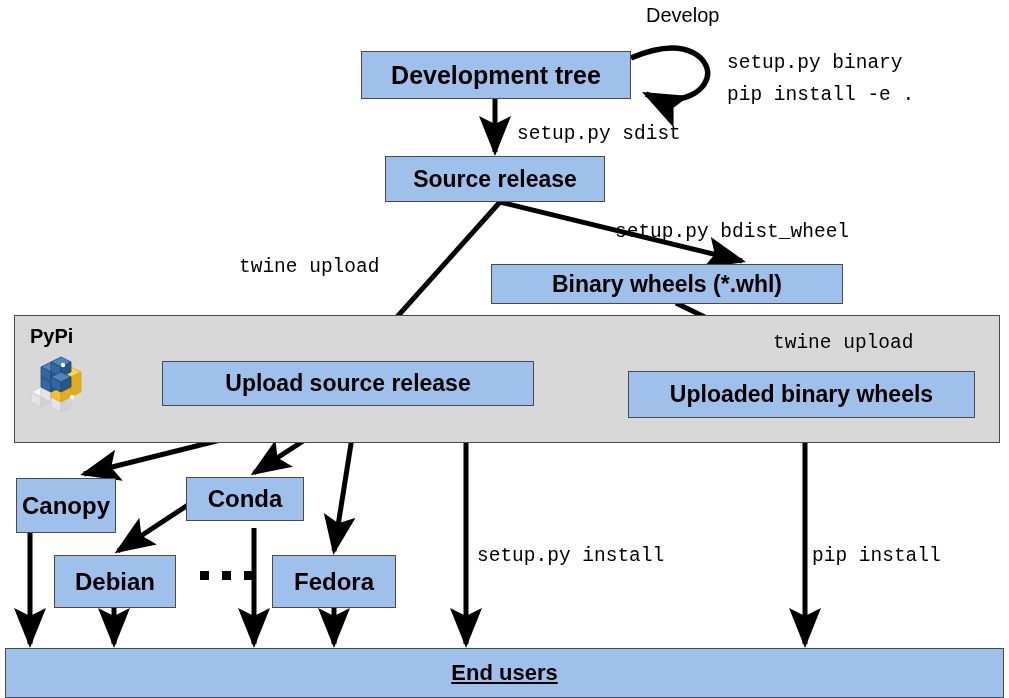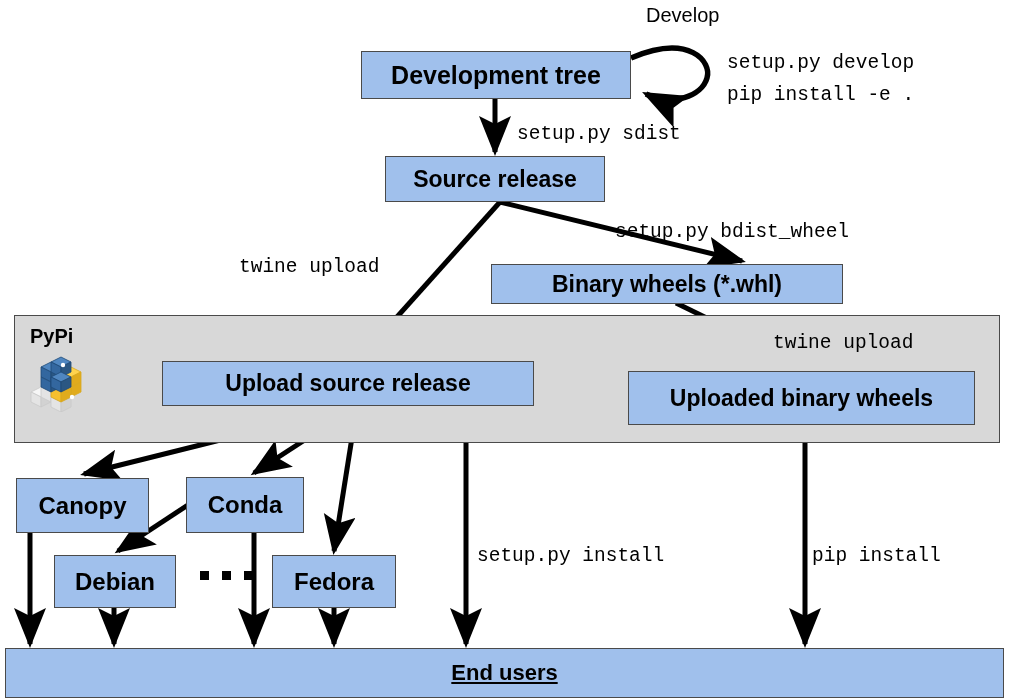--- a/index.html
+++ b/index.html
@@ -177,41 +177,41 @@
   </div>
 
   <div class="node" style="left:361px; top:51px; width:270px; height:48px; font-size:25px;">Development  tree</div>
 
   <div class="node" style="left:385px; top:156px; width:220px; height:46px; font-size:23px;">Source release</div>
 
   <div class="node" style="left:491px; top:264px; width:352px; height:40px; font-size:23px;">Binary wheels (*.whl)</div>
 
   <div class="node" style="left:162px; top:361px; width:372px; height:45px; font-size:23px;">Upload source release</div>
 
-  <div class="node" style="left:628px; top:371px; width:347px; height:54px; font-size:23px;">Uploaded binary wheels</div>
-
-  <div class="node" style="left:16px; top:478px; width:133px; height:55px; font-size:24px;">Canopy</div>
-
-  <div class="node" style="left:186px; top:477px; width:118px; height:56px; font-size:24px;">Conda</div>
+  <div class="node" style="left:628px; top:371px; width:347px; height:47px; font-size:23px;">Uploaded binary wheels</div>
+
+  <div class="node" style="left:16px; top:478px; width:100px; height:55px; font-size:24px;">Canopy</div>
+
+  <div class="node" style="left:186px; top:477px; width:118px; height:44px; font-size:24px;">Conda</div>
 
   <div class="node" style="left:54px; top:555px; width:122px; height:53px; font-size:24px;">Debian</div>
 
   <div class="node" style="left:272px; top:555px; width:124px; height:53px; font-size:24px;">Fedora</div>
 
   <div class="node" style="left:5px; top:648px; width:999px; height:50px; font-size:22px;text-decoration:underline;">End users</div>
 
   <div class="dots" style="left:200px; top:571px;">
     <i></i>
     <i></i>
     <i></i>
   </div>
 
   <div class="plainlabel" style="left:646px; top:4px;">Develop</div>
 
-  <div class="cmd" style="left:727px; top:52px;">setup.py develop</div>
+  <div class="cmd" style="left:727px; top:52px;">setup.py binary</div>
 
   <div class="cmd" style="left:727px; top:84px;">pip install -e .</div>
 
   <div class="cmd" style="left:517px; top:123px;">setup.py sdist</div>
 
   <div class="cmd" style="left:615px; top:221px;">setup.py bdist_wheel</div>
 
   <div class="cmd" style="left:239px; top:256px;">twine upload</div>
 
   <div class="cmd" style="left:773px; top:332px;">twine upload</div>

